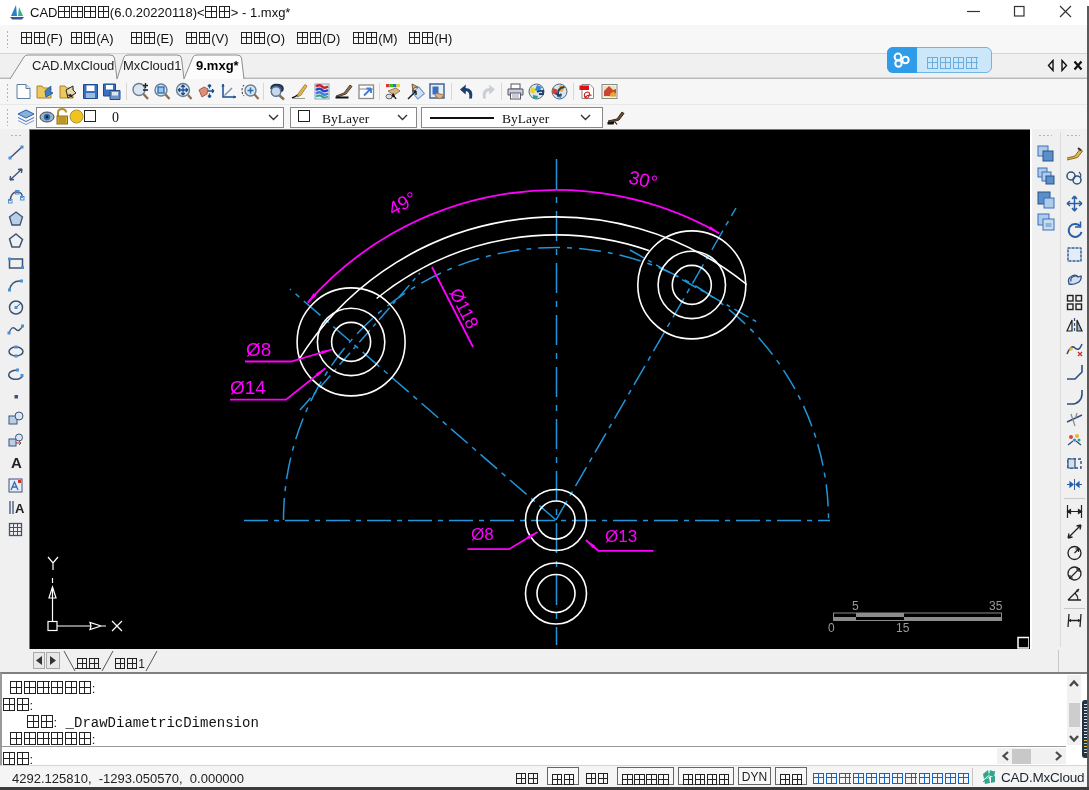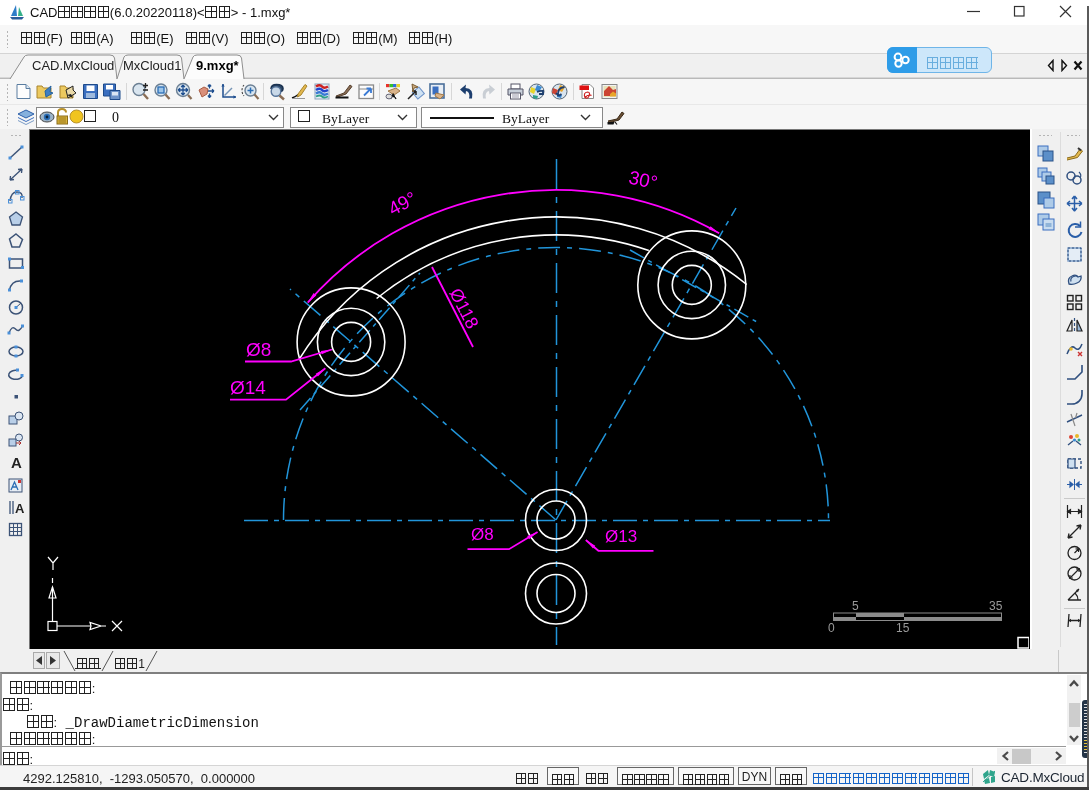--- a/index.html
+++ b/index.html
@@ -612,21 +612,21 @@
       <path d="M2 2 L6.5 6 L2 10" fill="none" stroke="#4a4a4a" stroke-width="2.2"></path>
     </svg>
 
 <div class="abs" style="left:1082px;top:700px;width:7px;height:58px;background:#243447;border-radius:3px 0 0 3px;"></div>
 <div class="abs" style="left:1083.5px;top:704px;width:4px;height:50px;background:repeating-linear-gradient(#ddd 0 1px,transparent 1px 3px);"></div>
 <div class="abs" style="left:1083.5px;top:740px;width:4px;height:12px;background:repeating-linear-gradient(#e8c43a 0 1px,transparent 1px 3px);"></div>
 </div>
 
 <div class="abs" style="left:0;top:765px;width:1089px;height:25px;background:#f5f5f5;border-top:1px solid #d5d5d5;"></div>
 <div id="statusbar">
-<div class="abs" style="left:23px;top:771px;font-size:13px;color:#222;">4292.125810,&nbsp; -1293.050570,&nbsp; 0.000000</div>
+<div class="abs" style="left:12px;top:771px;font-size:13px;color:#222;">4292.125810,&nbsp; -1293.050570,&nbsp; 0.000000</div>
 <div class="abs" style="left:515px;top:769px;"><span class="cj cjs"></span><span class="cj cjs"></span></div>
 <div class="statbtn" style="left:547px;width:32px;"><span class="cj cjs"></span><span class="cj cjs"></span></div>
 <div class="abs" style="left:585px;top:769px;"><span class="cj cjs"></span><span class="cj cjs"></span></div>
 <div class="statbtn" style="left:617px;width:57px;"><span class="cj cjs"></span><span class="cj cjs"></span><span class="cj cjs"></span><span class="cj cjs"></span></div>
 <div class="statbtn" style="left:678px;width:56px;"><span class="cj cjs"></span><span class="cj cjs"></span><span class="cj cjs"></span><span class="cj cjs"></span></div>
 <div class="statbtn" style="left:738px;width:33px;font-size:12px;color:#222;">DYN</div>
 <div class="statbtn" style="left:775px;width:32px;"><span class="cj cjs"></span><span class="cj cjs"></span></div>
 <div class="abs" style="left:812px;top:769px;"><span class="cj cjb" style="--c:#1464c8"></span><span class="cj cjb" style="--c:#1464c8"></span><span class="cj cjb" style="--c:#1464c8"></span><span class="cj cjb" style="--c:#1464c8"></span><span class="cj cjb" style="--c:#1464c8"></span><span class="cj cjb" style="--c:#1464c8"></span><span class="cj cjb" style="--c:#1464c8"></span><span class="cj cjb" style="--c:#1464c8"></span><span class="cj cjb" style="--c:#1464c8"></span><span class="cj cjb" style="--c:#1464c8"></span><span class="cj cjb" style="--c:#1464c8"></span><span class="cj cjb" style="--c:#1464c8"></span></div>
 <div class="abs" style="left:972px;top:768px;width:1px;height:18px;background:#c5c5c5;"></div>
 <svg class="abs" style="left:981px;top:768px" width="17" height="17">

